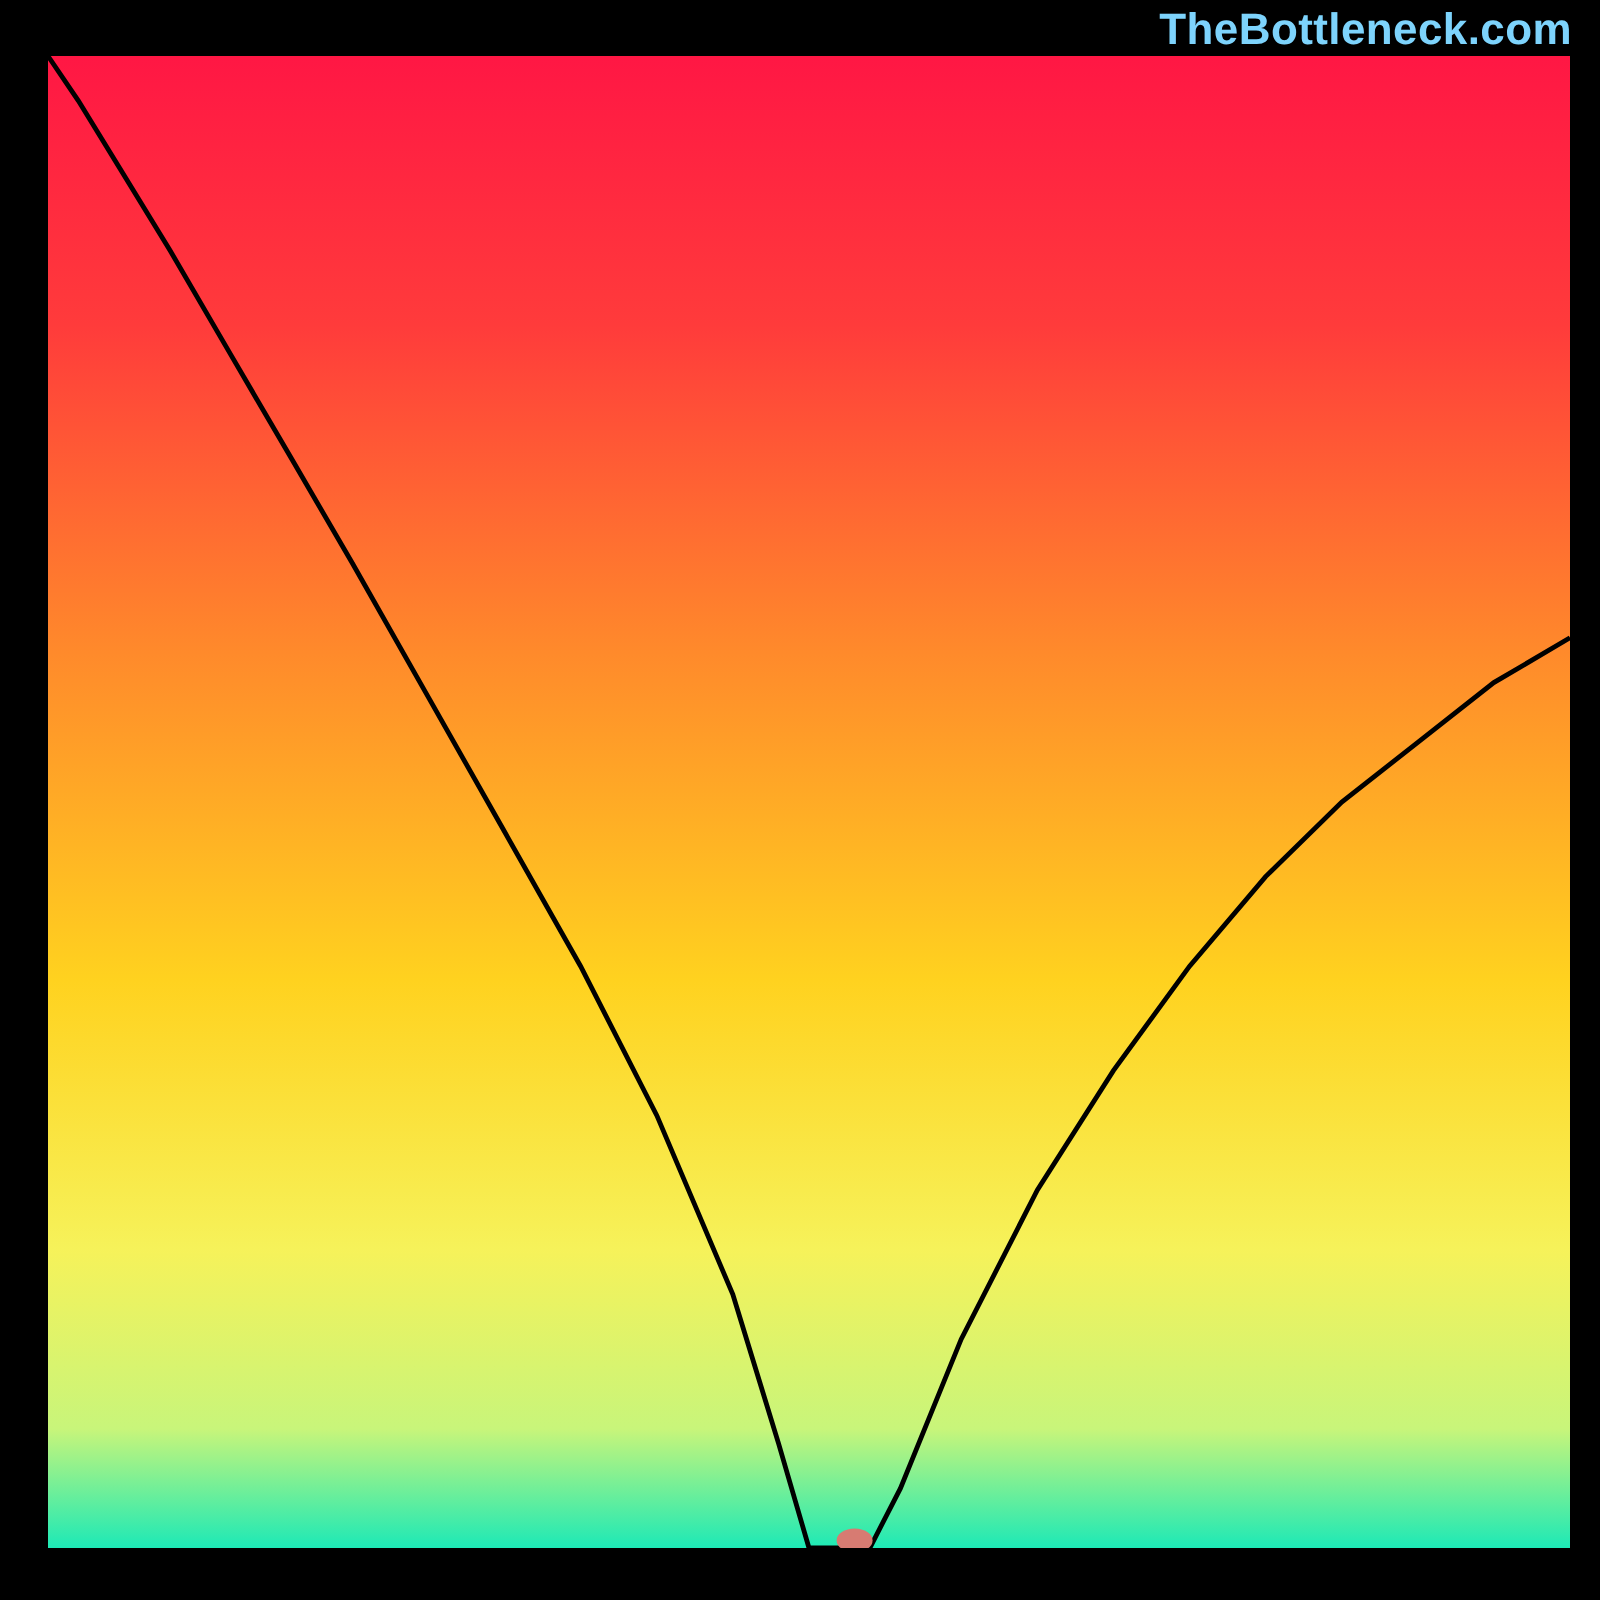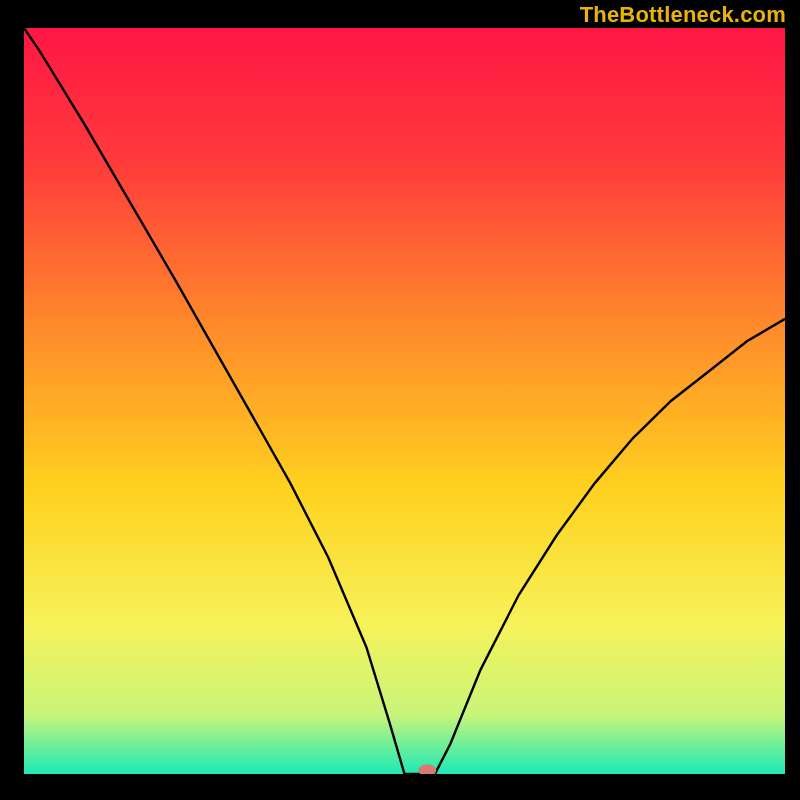--- a/index.html
+++ b/index.html
@@ -13,21 +13,21 @@
   .outer {
     position: relative;
     width: 800px;
     height: 800px;
     background: #000;
   }
   .attribution {
     position: absolute;
     top: 2px;
     right: 14px;
-    color: #eab308;
+    color: #7dd3fc;
     font-size: 22px;
     font-weight: 600;
     letter-spacing: 0.2px;
   }
   svg.plot {
     position: absolute;
     left: 0;
     top: 0;
   }
 </style>

